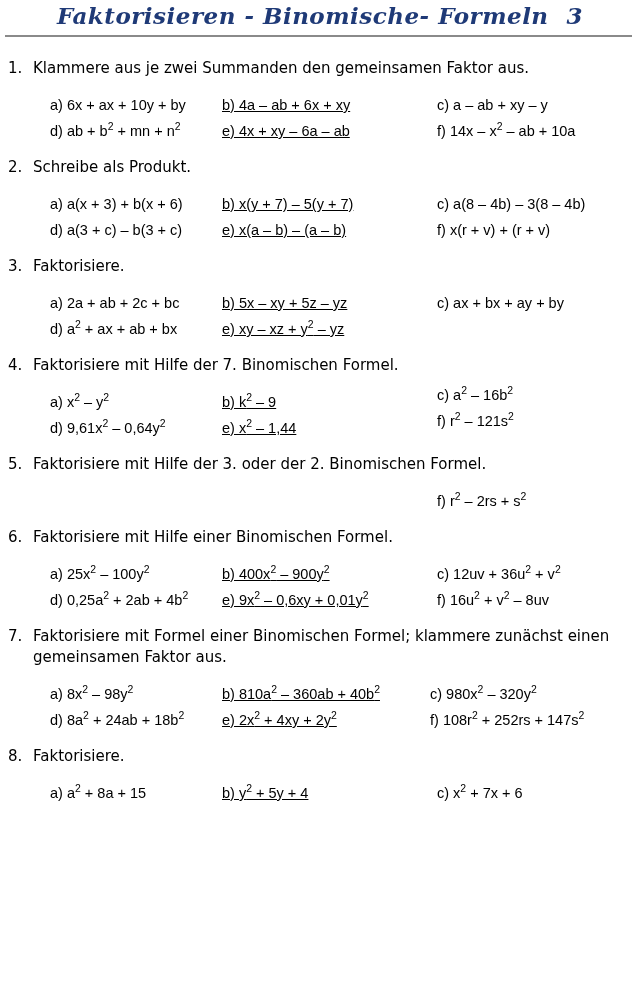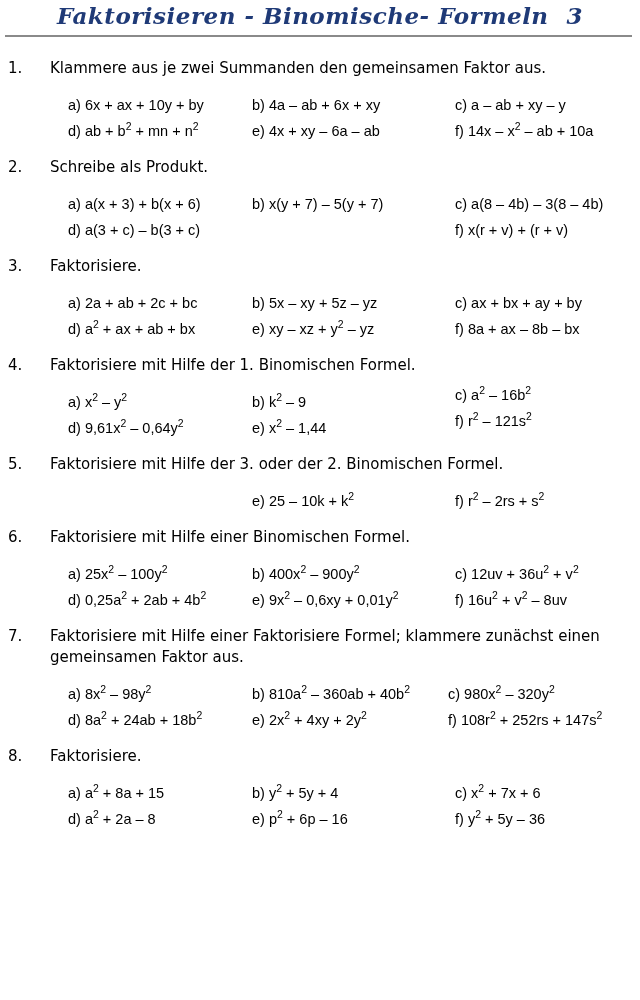--- a/index.html
+++ b/index.html
@@ -65,48 +65,48 @@
   .exercise-number {
     position: absolute;
     left: 8px;
     top: 0;
     font-family: "DejaVu Sans", sans-serif;
     font-size: 15px;
     line-height: 21px;
   }
   .exercise-prompt {
     display: block;
-    margin-left: 50px;
+    margin-left: 33px;
     font-family: "DejaVu Sans", sans-serif;
     font-size: 15px;
     line-height: 21px;
   }
 
   
   .item-grid {
     position: relative;
     margin-top: 13px;
-    margin-left: 68px;
+    margin-left: 50px;
     margin-right: 4px;
     text-align: right;
   }
   .item-row {
     position: relative;
     height: 26px;
   }
   .item {
     position: absolute;
     top: 0;
     font-family: "Liberation Sans", sans-serif;
     font-size: 14.5px;
     line-height: 26px;
     white-space: nowrap;
   }
   .col-a { left: 0px; }
-  .col-b { left: 184px; }
+  .col-b { left: 172px; text-decoration: underline; }
   .col-c { left: 387px; }
 
   
   .grid-wide .col-c { left: 380px; }
 
   
   .grid-raised .col-c { top: -7px; }
 
   sup {
     font-size: 0.72em;
@@ -147,46 +147,46 @@
         <span class="exercise-prompt">Schreibe als Produkt.</span>
       </div>
       <div class="item-grid">
         <div class="item-row">
           <div class="item col-a">a) a(x + 3) + b(x + 6)</div>
           <div class="item col-b">b) x(y + 7) – 5(y + 7)</div>
           <div class="item col-c">c) a(8 – 4b) – 3(8 – 4b)</div>
         </div>
         <div class="item-row">
           <div class="item col-a">d) a(3 + c) – b(3 + c)</div>
+          <div class="item col-b">e) x(a – b) – (a – b)</div>
           <div class="item col-c">f) x(r + v) + (r + v)</div>
         </div>
       </div>
     </div>
     <div class="exercise">
       <div class="exercise-head">
         <span class="exercise-number">3.</span>
         <span class="exercise-prompt">Faktorisiere.</span>
       </div>
       <div class="item-grid">
         <div class="item-row">
           <div class="item col-a">a) 2a + ab + 2c + bc</div>
           <div class="item col-b">b) 5x – xy + 5z – yz</div>
           <div class="item col-c">c) ax + bx + ay + by</div>
         </div>
         <div class="item-row">
           <div class="item col-a">d) a<sup>2</sup> + ax + ab + bx</div>
           <div class="item col-b">e) xy – xz + y<sup>2</sup> – yz</div>
-          <div class="item col-c">f) 8a + ax – 8b – bx</div>
         </div>
       </div>
     </div>
     <div class="exercise">
       <div class="exercise-head">
         <span class="exercise-number">4.</span>
-        <span class="exercise-prompt">Faktorisiere mit Hilfe der 1. Binomischen Formel.</span>
+        <span class="exercise-prompt">Faktorisiere mit Hilfe der 7. Binomischen Formel.</span>
       </div>
       <div class="item-grid grid-raised">
         <div class="item-row">
           <div class="item col-a">a) x<sup>2</sup> – y<sup>2</sup></div>
           <div class="item col-b">b) k<sup>2</sup> – 9</div>
           <div class="item col-c">c) a<sup>2</sup> – 16b<sup>2</sup></div>
         </div>
         <div class="item-row">
           <div class="item col-a">d) 9,61x<sup>2</sup> – 0,64y<sup>2</sup></div>
           <div class="item col-b">e) x<sup>2</sup> – 1,44</div>
@@ -194,21 +194,20 @@
         </div>
       </div>
     </div>
     <div class="exercise">
       <div class="exercise-head">
         <span class="exercise-number">5.</span>
         <span class="exercise-prompt">Faktorisiere mit Hilfe der 3. oder der 2. Binomischen Formel.</span>
       </div>
       <div class="item-grid">
         <div class="item-row">
-          <div class="item col-b">e) 25 – 10k + k<sup>2</sup></div>
           <div class="item col-c">f) r<sup>2</sup> – 2rs + s<sup>2</sup></div>
         </div>
       </div>
     </div>
     <div class="exercise">
       <div class="exercise-head">
         <span class="exercise-number">6.</span>
         <span class="exercise-prompt">Faktorisiere mit Hilfe einer Binomischen Formel.</span>
       </div>
       <div class="item-grid">
@@ -220,21 +219,21 @@
         <div class="item-row">
           <div class="item col-a">d) 0,25a<sup>2</sup> + 2ab + 4b<sup>2</sup></div>
           <div class="item col-b">e) 9x<sup>2</sup> – 0,6xy + 0,01y<sup>2</sup></div>
           <div class="item col-c">f) 16u<sup>2</sup> + v<sup>2</sup> – 8uv</div>
         </div>
       </div>
     </div>
     <div class="exercise">
       <div class="exercise-head">
         <span class="exercise-number">7.</span>
-        <span class="exercise-prompt">Faktorisiere mit Hilfe einer Faktorisiere Formel; klammere zunächst einen gemeinsamen Faktor aus.</span>
+        <span class="exercise-prompt">Faktorisiere mit Formel einer Binomischen Formel; klammere zunächst einen gemeinsamen Faktor aus.</span>
       </div>
       <div class="item-grid grid-wide">
         <div class="item-row">
           <div class="item col-a">a) 8x<sup>2</sup> – 98y<sup>2</sup></div>
           <div class="item col-b">b) 810a<sup>2</sup> – 360ab + 40b<sup>2</sup></div>
           <div class="item col-c">c) 980x<sup>2</sup> – 320y<sup>2</sup></div>
         </div>
         <div class="item-row">
           <div class="item col-a">d) 8a<sup>2</sup> + 24ab + 18b<sup>2</sup></div>
           <div class="item col-b">e) 2x<sup>2</sup> + 4xy + 2y<sup>2</sup></div>
@@ -246,20 +245,15 @@
       <div class="exercise-head">
         <span class="exercise-number">8.</span>
         <span class="exercise-prompt">Faktorisiere.</span>
       </div>
       <div class="item-grid">
         <div class="item-row">
           <div class="item col-a">a) a<sup>2</sup> + 8a + 15</div>
           <div class="item col-b">b) y<sup>2</sup> + 5y + 4</div>
           <div class="item col-c">c) x<sup>2</sup> + 7x + 6</div>
         </div>
-        <div class="item-row">
-          <div class="item col-a">d) a<sup>2</sup> + 2a – 8</div>
-          <div class="item col-b">e) p<sup>2</sup> + 6p – 16</div>
-          <div class="item col-c">f) y<sup>2</sup> + 5y – 36</div>
-        </div>
       </div>
     </div>
   </div>
 
 </body></html>

